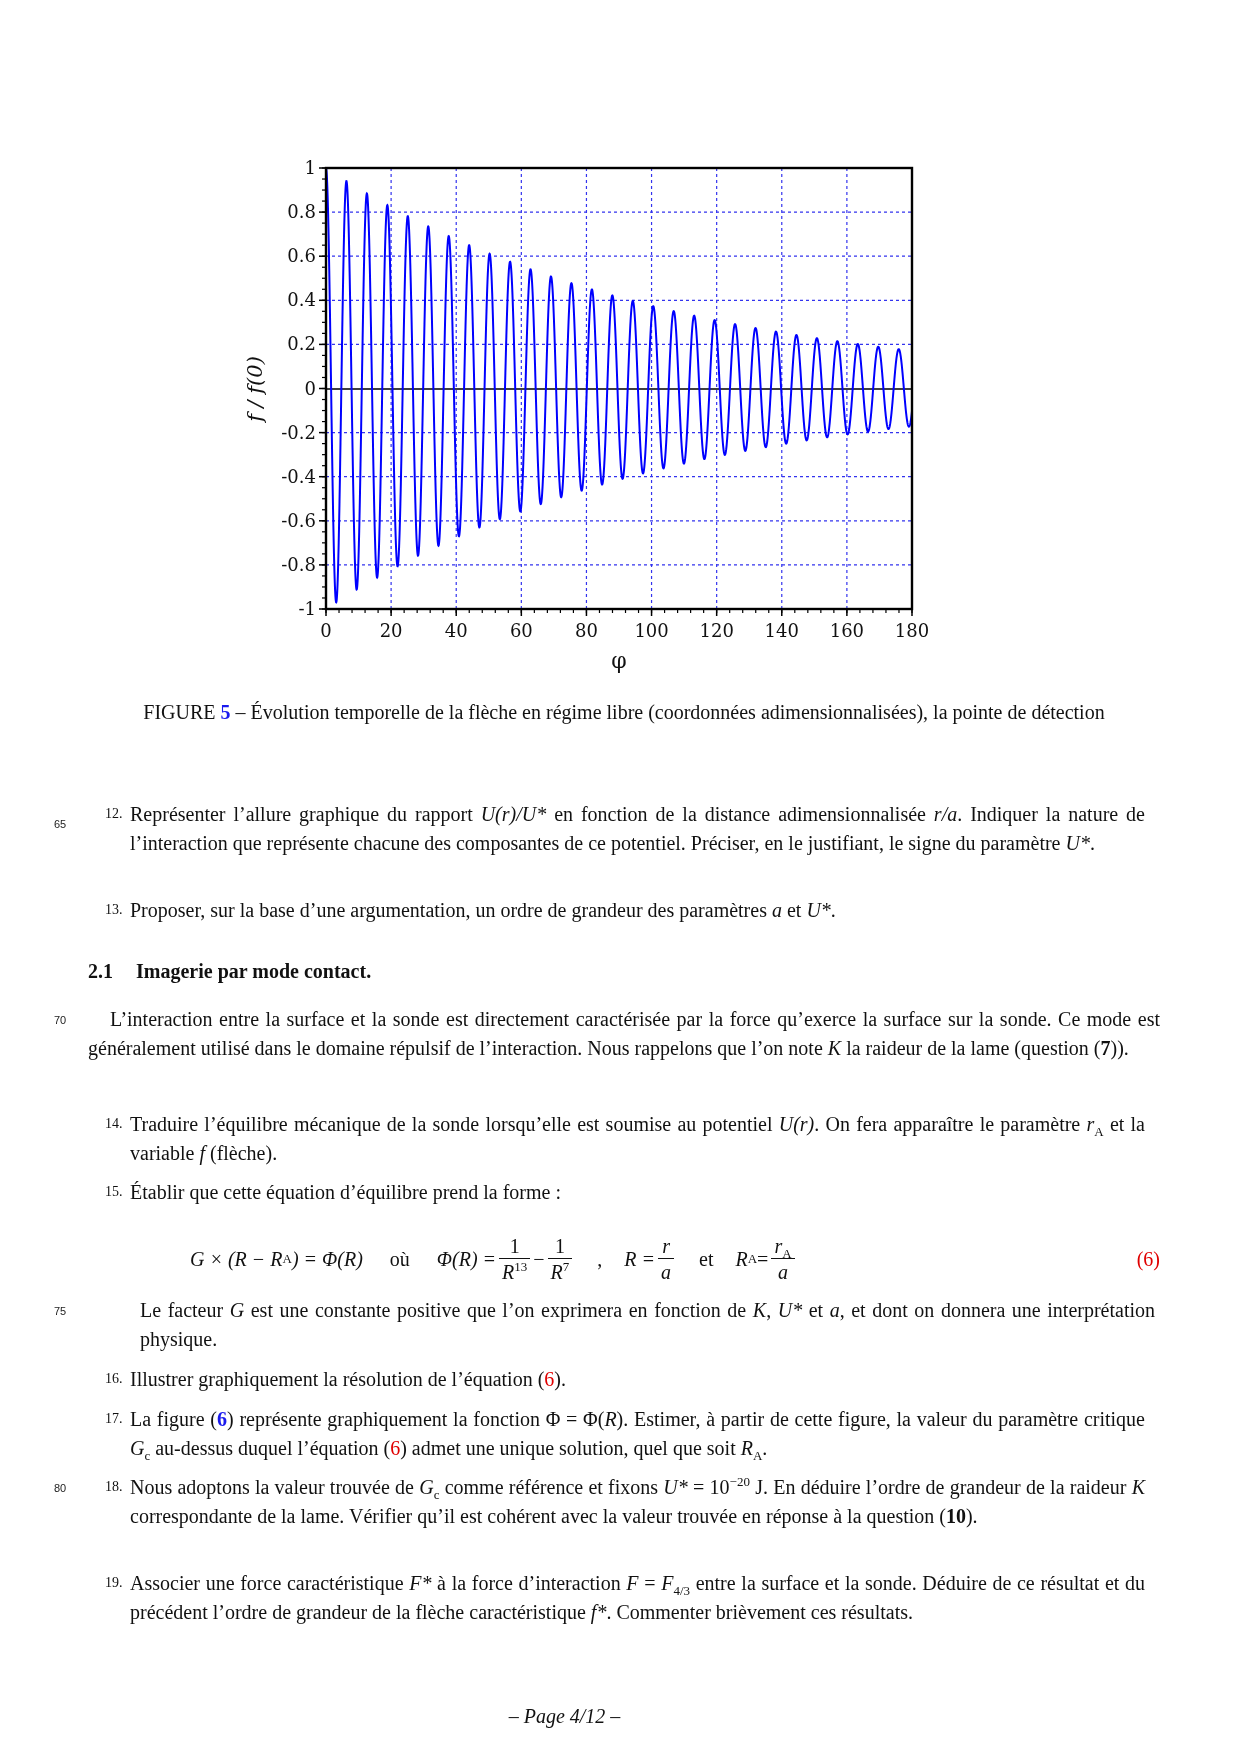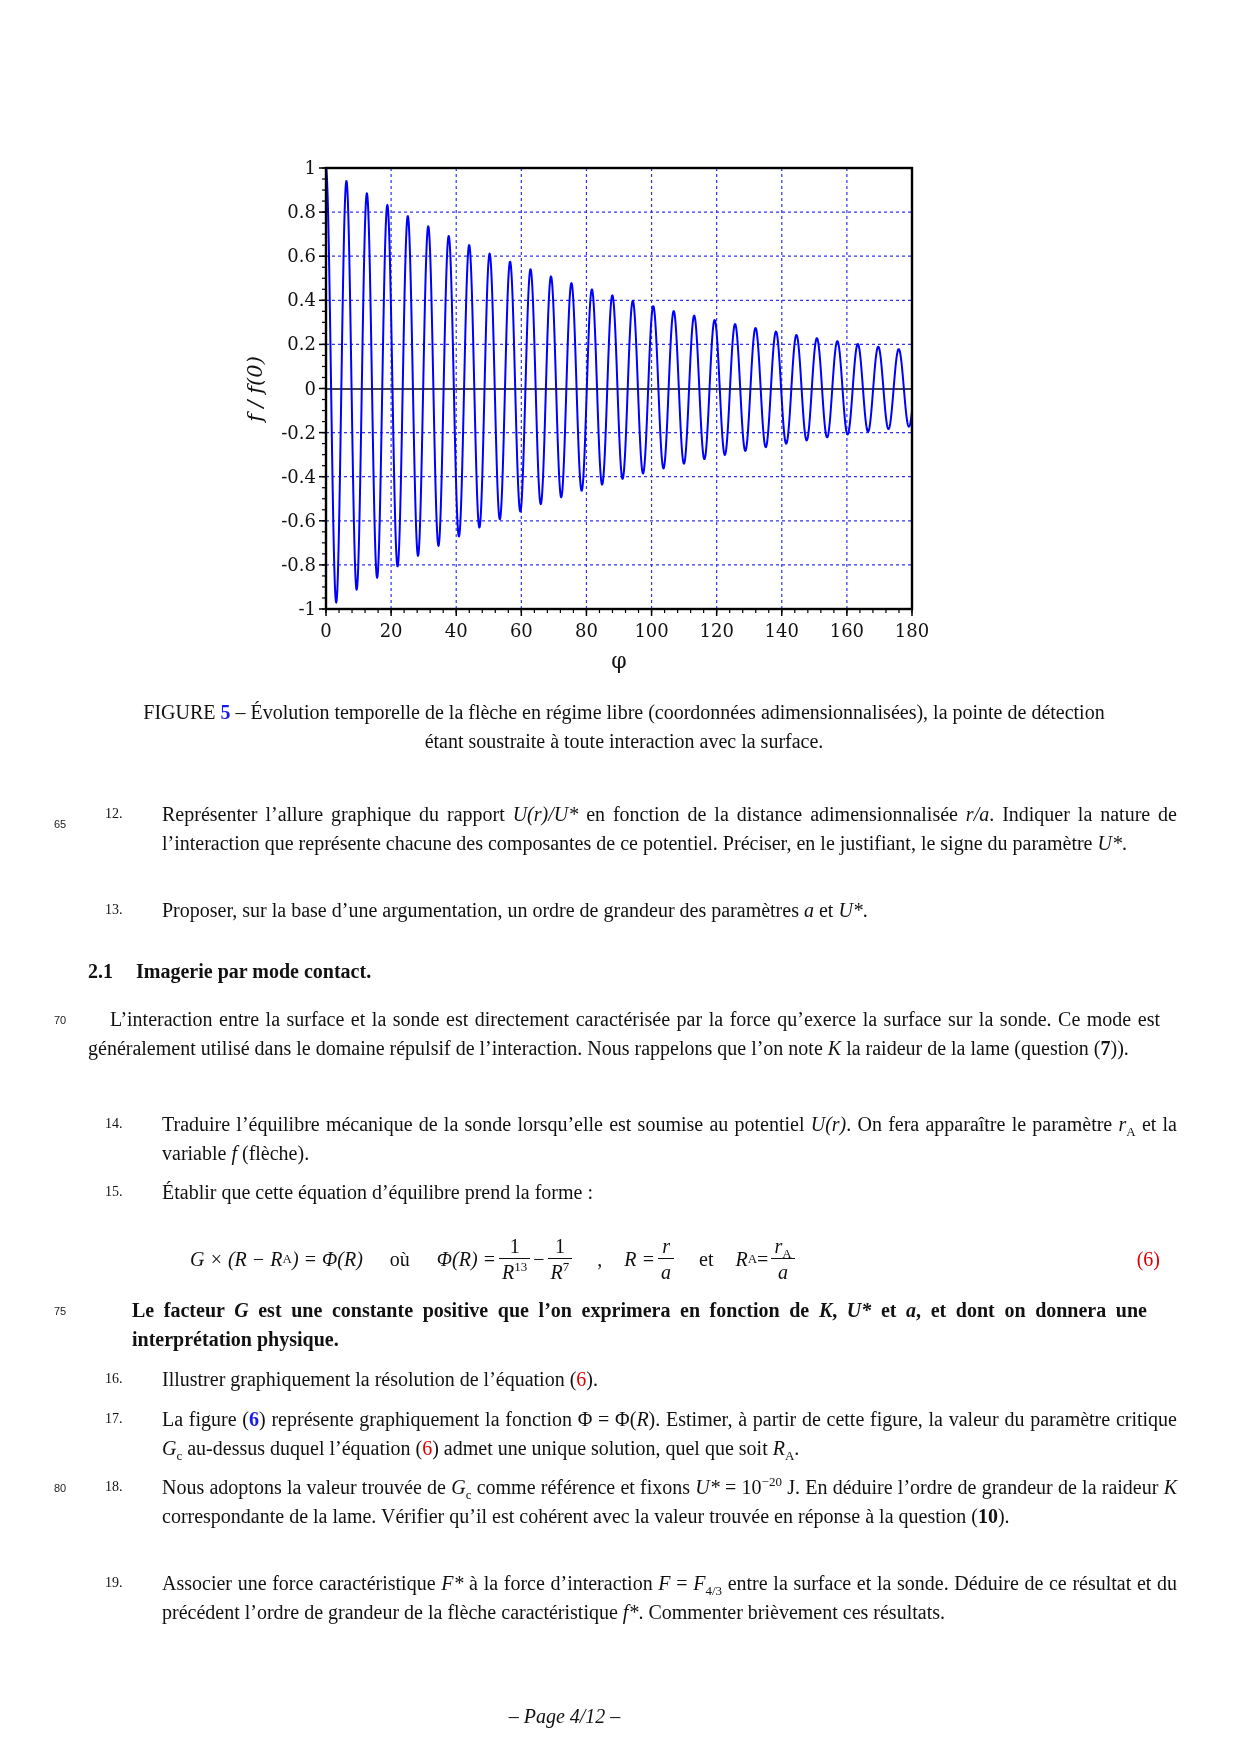--- a/index.html
+++ b/index.html
@@ -2,21 +2,21 @@
 <html><head>
 <meta charset="utf-8">
 <style>
   html, body { margin:0; padding:0; background:#fff; }
   body { width:1240px; height:1754px; position:relative; overflow:hidden;
          font-family:"Liberation Serif", "DejaVu Serif", serif; color:#111; }
   .abs { position:absolute; }
   .txt { font-size:20px; line-height:28.5px; text-align:justify; }
   .lnum { position:absolute; left:54px; font-family:"Liberation Sans", sans-serif; font-size:11px; color:#222; }
   .qnum { font-weight:normal; position:absolute; left:105px; font-size:14px; }
-  .qtext { position:absolute; left:162px; width:1015px;font-family:Liberation Serif, serif; }
+  .qtext { position:absolute; left:130px; width:1015px;font-family:Liberation Serif, serif; }
   .para { position:absolute; left:88px; width:1072px; }
   i, .m { font-style:italic; }
   .blue { color:#1a1aee; font-weight:bold; }
   .red { color:#e00000; }
   .sc { font-variant: small-caps; }
   sub, sup { font-size:13px; line-height:0; }
   .frac { display:inline-block; vertical-align:middle; text-align:center; margin:0 3px; }
   .frac .num { display:block; border-bottom:1px solid #111; padding:0 3px; line-height:24px; }
   .frac .den { display:block; padding:0 3px; line-height:26px; }
   #chart { position:absolute; left:0; top:0; }
@@ -184,21 +184,20 @@
       <text x="912" y="637" text-anchor="middle">180</text>
       <line x1="912" x2="912" y1="609" y2="616" stroke="#000" stroke-width="1.5"></line>
     </g>
   <text x="619" y="668" text-anchor="middle" style="font-size:22px">φ</text>
   <text x="0" y="0" text-anchor="middle" transform="translate(262,389) rotate(-90)" style="font-style:italic;font-size:21px">f / f(0)</text>
 </svg>
 
 <div class="abs txt" style="left:88px; top:698px; width:1072px; text-align:center; font-size:20px;">
   <span class="sc">FIGURE</span>
   <a class="blue">5</a><span> – Évolution temporelle de la flèche en régime libre (coordonnées adimensionnalisées), la pointe de détection</span><br>
-  <span>étant soustraite à toute interaction avec la surface.</span>
 </div>
 
 <span class="lnum" style="top:818px">65</span>
 <div class="abs txt" style="left:0; top:800px; width:1240px;">
   <span class="qnum">12.</span>
   <div class="qtext">
     <span>Représenter l’allure graphique du rapport </span><i>U(r)/U*</i><span> en fonction de la distance adimensionnalisée </span><i>r/a</i><span>. Indiquer la nature de l’interaction que représente chacune des composantes de ce potentiel. Préciser, en le justifiant, le signe du paramètre </span><i>U*</i><span>.</span>
   </div>
 </div>
 
@@ -259,21 +258,21 @@
     <sub>A</sub>
     <span> =</span>
   <span class="frac">
       <span class="num"><i>r</i><sub>A</sub></span>
       <i class="den">a</i>
     </span>
   <span class="red" style="margin-left:auto;">(6)</span>
 </div>
 
 <span class="lnum" style="top:1305px">75</span>
-<div class="abs txt" style="left:132px; top:1296px; width:1015px;font-weight:bold;">
+<div class="abs txt" style="left:140px; top:1296px; width:1015px;">
   <span>Le facteur </span><i>G</i><span> est une constante positive que l’on exprimera en fonction de </span><i>K</i><span>, </span><i>U*</i><span> et </span><i>a</i><span>, et dont on donnera une interprétation physique.</span>
 </div>
 
 <div class="abs txt" style="left:0; top:1365px; width:1240px;">
   <span class="qnum">16.</span>
   <div class="qtext">
     <span>Illustrer graphiquement la résolution de l’équation (</span><a class="red">6</a><span>).</span>
   </div>
 </div>
 

